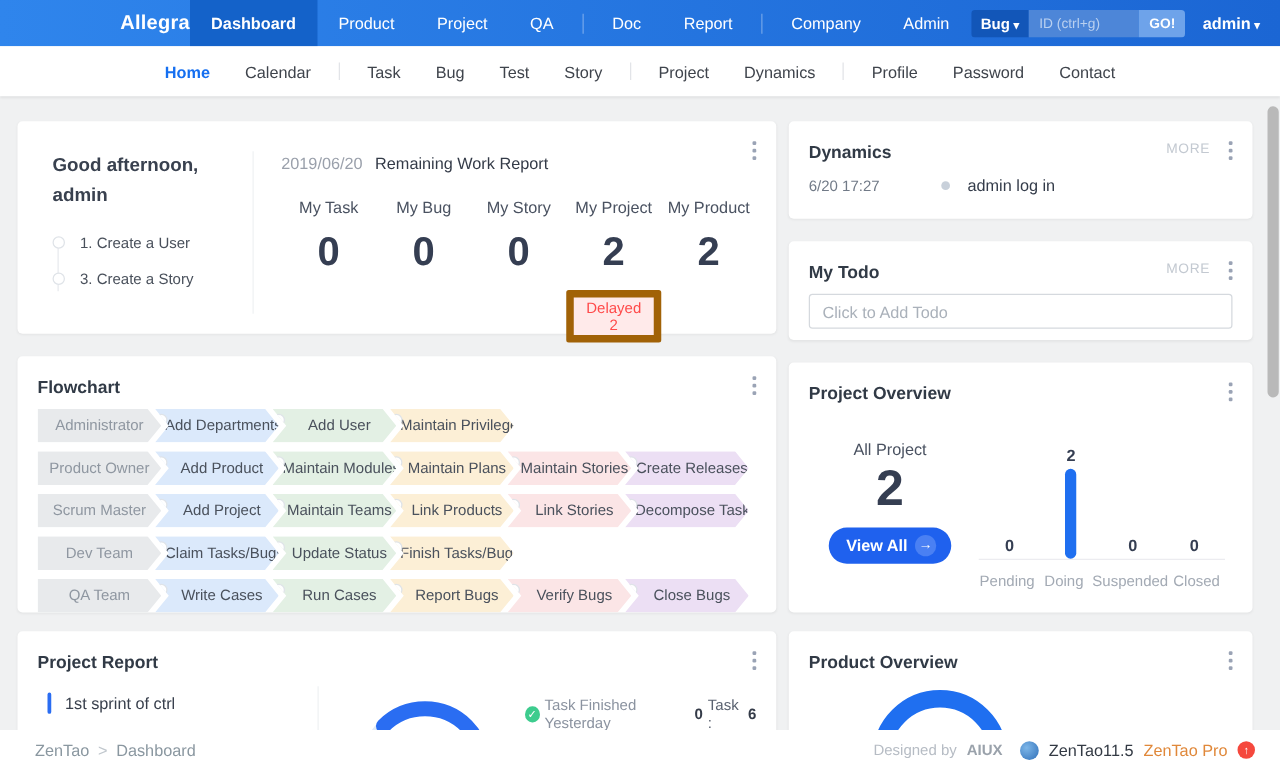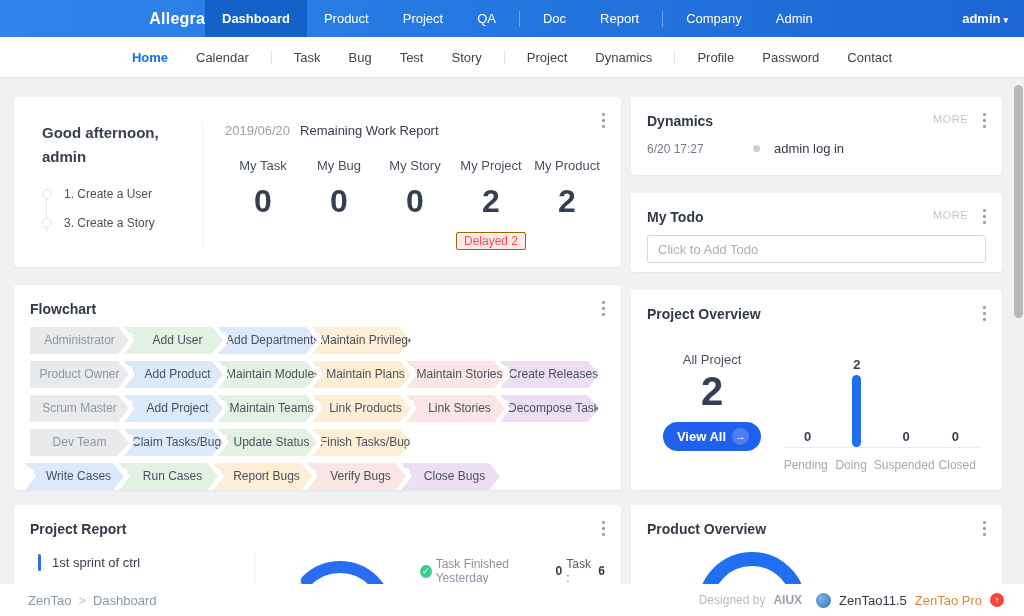--- a/index.html
+++ b/index.html
@@ -48,21 +48,21 @@
   .step { position:relative; padding-left:22px; font-size:12px; color:#49505b; height:29px; line-height:18px; }
   .step::before { content:""; position:absolute; left:0; top:4px; width:8px; height:8px; border:1px solid #dfe3e8; border-radius:50%; background:#fff; }
   .greet-right { flex:1; border-left:1px solid #f0f2f4; padding-left:22px; }
   .report-head { display:flex; gap:10px; font-size:13px; margin-top:2px; }
   .report-date { color:#9aa0ab; }
   .report-title { color:#343b48; }
   .report-stats { display:flex; margin-top:20px; }
   .stat { flex:1; text-align:center; }
   .stat-label { font-size:13px; color:#4a5261; }
   .stat-value { font-size:32px; font-weight:bold; color:#353e52; margin-top:10px; }
-  .stat-badge { display:inline-block; margin-top:12px; font-size:12px; color:#ff4a4a; background:#ffeaea; border:1px solid #a16207; border-radius:2px; padding:1px 7px; }
+  .stat-badge { display:inline-block; margin-top:12px; font-size:12px; color:#ff4a4a; background:#ffeaea; border:6px solid #a16207; border-radius:2px; padding:1px 7px; }
 
   
   .p-flow { height:205px; margin-bottom:15px; padding:16px; }
   .flow-rows { margin-top:10px; }
   .flow-row { display:flex; margin-top:7px; }
   .flow-row:first-child { margin-top:0; }
   .chip { height:27px; line-height:27px; font-size:12px; color:#4a515c; text-align:center; white-space:nowrap; overflow:hidden; flex:none; width:99px; cursor:pointer; }
   .chip.role { background:#e8eaec; color:#8f97a1; clip-path:polygon(0 0, calc(100% - 11px) 0, 100% 50%, calc(100% - 11px) 100%, 0 100%); cursor:default; }
   .chip.step { margin-left:-5px; padding-left:8px; clip-path:polygon(0 0, calc(100% - 11px) 0, 100% 50%, calc(100% - 11px) 100%, 0 100%, 11px 50%); }
   .c1 { background:#dbe9fb; } .c2 { background:#e3f0e4; } .c3 { background:#fcefd6; } .c4 { background:#fbe5e6; } .c5 { background:#ecdff4; }
@@ -147,20 +147,25 @@
     <div class="nav-item">Project</div>
     <div class="nav-item">QA</div>
     <div class="nav-sep"></div>
     <div class="nav-item">Doc</div>
     <div class="nav-item">Report</div>
     <div class="nav-sep"></div>
     <div class="nav-item">Company</div>
     <div class="nav-item">Admin</div>
   </div>
   <div class="nav-right">
+    <div class="searchbox">
+      <div class="search-type"><span>Bug</span><span class="caret">▾</span></div>
+      <input class="search-input" placeholder="ID (ctrl+g)" style="">
+      <button class="search-go">GO!</button>
+    </div>
     <div class="user-menu"><span>admin</span><span class="caret">▾</span></div>
   </div>
 </div>
 
 <div class="subnav">
   <div class="subnav-item active">Home</div>
   <div class="subnav-item">Calendar</div>
   <div class="subnav-sep"></div>
   <div class="subnav-item">Task</div>
   <div class="subnav-item">Bug</div>
@@ -227,22 +232,22 @@
     <div class="panel p-flow">
       <div class="kebab">
           <i></i>
           <i></i>
           <i></i>
         </div>
       <div class="panel-title">Flowchart</div>
       <div class="flow-rows">
         <div class="flow-row">
           <div class="chip role">Administrator</div>
+          <div class="chip step c1">Add Departments</div>
           <div class="chip step c2">Add User</div>
-          <div class="chip step c1">Add Departments</div>
           <div class="chip step c3">Maintain Privileges</div>
         </div>
         <div class="flow-row">
           <div class="chip role">Product Owner</div>
           <div class="chip step c1">Add Product</div>
           <div class="chip step c2">Maintain Modules</div>
           <div class="chip step c3">Maintain Plans</div>
           <div class="chip step c4">Maintain Stories</div>
           <div class="chip step c5">Create Releases</div>
         </div>
@@ -254,20 +259,21 @@
           <div class="chip step c4">Link Stories</div>
           <div class="chip step c5">Decompose Tasks</div>
         </div>
         <div class="flow-row">
           <div class="chip role">Dev Team</div>
           <div class="chip step c1">Claim Tasks/Bugs</div>
           <div class="chip step c2">Update Status</div>
           <div class="chip step c3">Finish Tasks/Bugs</div>
         </div>
         <div class="flow-row">
+          <div class="chip role">QA Team</div>
           <div class="chip step c1">Write Cases</div>
           <div class="chip step c2">Run Cases</div>
           <div class="chip step c3">Report Bugs</div>
           <div class="chip step c4">Verify Bugs</div>
           <div class="chip step c5">Close Bugs</div>
         </div>
       </div>
     </div>
 
     <div class="panel p-report">

